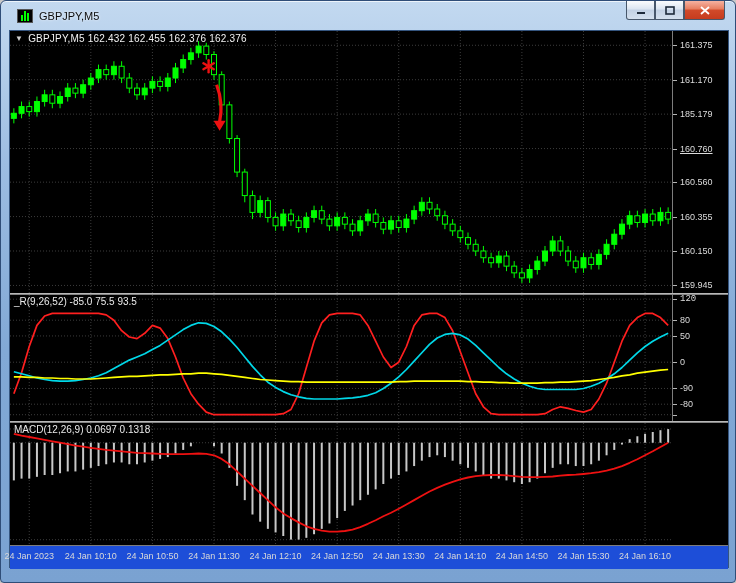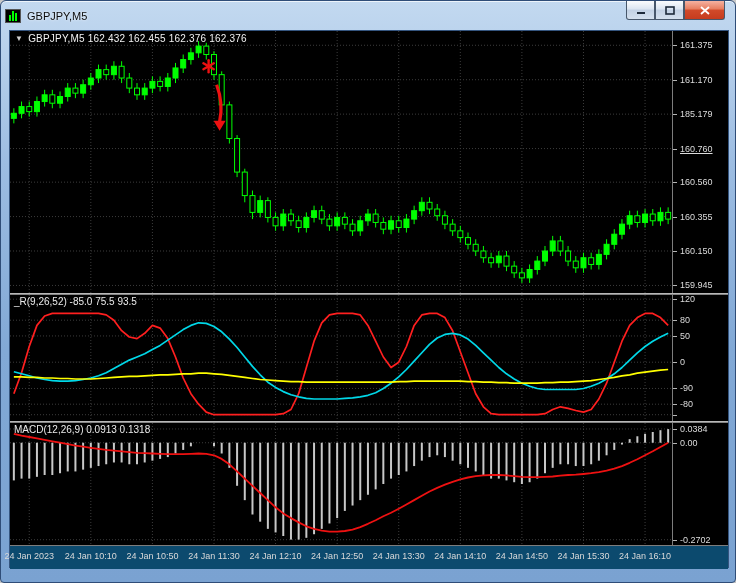--- a/index.html
+++ b/index.html
@@ -3,21 +3,21 @@
 <meta charset="utf-8">
 <style>
   *{margin:0;padding:0;box-sizing:border-box;}
   html,body{width:736px;height:583px;overflow:hidden;background:#c8c8c8;
     font-family:"Liberation Sans",sans-serif;}
   .window{position:relative;width:736px;height:583px;border-radius:6px 6px 4px 4px;
     border:1px solid #2f4d78;
     background:linear-gradient(#c3d9f0,#9dbde2 28%,#82a9d6 60%,#7aa2d1);
     box-shadow:inset 0 1px 0 rgba(255,255,255,.7);}
   .titlebar{position:absolute;top:0;left:0;right:0;height:29px;display:flex;
-    align-items:center;padding:0 4px;}
+    align-items:center;padding:0 16px;}
   .app-icon{width:16px;height:14px;background:#000;border:1px solid #555;
     display:flex;align-items:flex-end;justify-content:center;gap:1px;padding:1px;}
   .app-icon i{display:block;width:2px;background:#00ff00;}
   .title{font-size:11px;color:#0c0c0c;margin-left:6px;
     text-shadow:0 0 3px rgba(255,255,255,.9);}
   .winbtns{position:absolute;top:0;right:10px;display:flex;}
   .wbtn{width:29px;height:19px;border:1px solid #47576b;border-top:none;
     background:linear-gradient(#fbfcfd,#dbe5f1 45%,#c2d1e4 50%,#d4e0ee);
     display:flex;align-items:center;justify-content:center;cursor:default;}
   .wbtn:first-child{border-radius:0 0 0 3px;}
@@ -29,21 +29,21 @@
   .panel svg{position:absolute;left:0;top:0;display:block;}
   .yaxis{position:absolute;top:0;right:0;width:56px;height:100%;
     border-left:1px solid #7d7d7d;background:#000;}
   .axlbl{position:absolute;left:7px;font-size:9px;color:#dcdcdc;white-space:nowrap;}
   .tick{position:absolute;left:0;width:4px;height:1px;background:#b4b4b4;}
   .quote{position:absolute;left:5px;top:2px;font-size:10px;color:#f2f2f2;
     letter-spacing:.2px;display:flex;gap:5px;align-items:center;}
   .quote .arr{font-size:8px;color:#cfcfcf;}
   .plabel{position:absolute;left:4px;top:1px;font-size:10px;color:#eaeaea;}
   .sep{height:2px;background:linear-gradient(#d2d2d2,#6a6a6a);}
-  .taxis{position:relative;width:718px;height:24px;background:#0c4a6e;
+  .taxis{position:relative;width:718px;height:24px;background:#1d4ed8;
     border-top:1px solid #7d7d7d;}
   .tlbl{position:absolute;top:5px;width:72px;margin-left:-36px;text-align:center;
     font-size:9px;color:#d9d9d9;white-space:nowrap;}
   .grid{stroke:#3c3c3c;stroke-width:1;stroke-dasharray:1 2;fill:none;}
 </style>
 </head>
 <body>
 
 <div class="window">
 
@@ -320,21 +320,21 @@
           <line x1="0" x2="662" y1="67.2" y2="67.2" class="grid"></line>
           <line x1="0" x2="662" y1="93.45" y2="93.45" class="grid"></line>
           <line x1="0" x2="662" y1="109.2" y2="109.2" class="grid"></line>
           <line x1="0" x2="662" y1="119.7" y2="119.7" class="grid"></line>
           <polyline points="3.8488372093023258,98.7 11.546511627906977,77.7 19.24418604651163,51.5 26.941860465116278,30.4 34.639534883720934,21.0 42.33720930232558,18.4 50.03488372093023,18.4 57.73255813953489,18.4 65.43023255813954,18.4 73.1279069767442,18.4 80.82558139534885,18.4 88.5232558139535,18.4 96.22093023255815,19.9 103.9186046511628,25.2 111.61627906976746,35.7 119.3139534883721,42.0 127.01162790697676,43.6 134.7093023255814,38.3 142.40697674418607,30.4 150.1046511627907,33.1 157.80232558139537,43.6 165.5,62.0 173.19767441860466,83.0 180.89534883720933,98.7 188.59302325581396,109.2 196.29069767441862,117.1 203.98837209302326,119.7 211.68604651162792,119.7 219.38372093023258,119.7 227.08139534883722,119.7 234.77906976744188,119.7 242.47674418604652,119.7 250.17441860465118,119.7 257.87209302325584,119.7 265.56976744186045,119.7 273.2674418604651,118.7 280.9651162790698,114.5 288.6627906976744,98.7 296.36046511627904,72.5 304.0581395348837,46.2 311.75581395348837,27.8 319.45348837209303,19.9 327.15116279069764,18.4 334.8488372093023,18.4 342.54651162790697,18.4 350.24418604651163,19.9 357.9418604651163,30.4 365.6395348837209,46.2 373.33720930232556,62.0 381.0348837209302,72.5 388.7325581395349,67.2 396.43023255813955,51.5 404.12790697674416,30.4 411.8255813953488,19.9 419.5232558139535,18.4 427.22093023255815,18.4 434.9186046511628,22.6 442.6162790697674,35.7 450.3139534883721,56.7 458.01162790697674,77.7 465.7093023255814,98.7 473.40697674418607,111.8 481.1046511627907,118.7 488.80232558139534,119.7 496.5,119.7 504.19767441860466,119.7 511.8953488372093,119.7 519.593023255814,119.7 527.2906976744187,119.7 534.9883720930233,118.7 542.686046511628,114.5 550.3837209302326,111.8 558.0813953488373,113.4 565.7790697674419,115.5 573.4767441860465,117.1 581.1744186046512,114.5 588.8720930232558,104.0 596.5697674418606,88.2 604.2674418604652,67.2 611.9651162790698,46.2 619.6627906976745,30.4 627.3604651162791,22.6 635.0581395348838,18.4 642.7558139534884,18.4 650.453488372093,22.6 658.1511627906978,30.4" fill="none" stroke="#ff1f1f" stroke-width="1.7" stroke-linejoin="round"></polyline>
           <polyline points="3.8488372093023258,76.7 11.546511627906977,78.8 19.24418604651163,80.8 26.941860465116278,83.0 34.639534883720934,84.5 42.33720930232558,85.6 50.03488372093023,86.1 57.73255813953489,86.1 65.43023255813954,85.6 73.1279069767442,84.5 80.82558139534885,83.0 88.5232558139535,80.8 96.22093023255815,77.7 103.9186046511628,73.5 111.61627906976746,69.3 119.3139534883721,65.1 127.01162790697676,62.0 134.7093023255814,58.8 142.40697674418607,54.6 150.1046511627907,50.4 157.80232558139537,45.1 165.5,39.9 173.19767441860466,34.6 180.89534883720933,30.4 188.59302325581396,27.8 196.29069767441862,28.4 203.98837209302326,31.5 211.68604651162792,36.8 219.38372093023258,44.1 227.08139534883722,52.5 234.77906976744188,62.0 242.47674418604652,71.4 250.17441860465118,79.8 257.87209302325584,87.2 265.56976744186045,92.4 273.2674418604651,96.6 280.9651162790698,99.8 288.6627906976744,101.8 296.36046511627904,103.4 304.0581395348837,104.0 311.75581395348837,104.0 319.45348837209303,104.0 327.15116279069764,104.0 334.8488372093023,103.4 342.54651162790697,102.9 350.24418604651163,101.8 357.9418604651163,100.3 365.6395348837209,97.7 373.33720930232556,93.5 381.0348837209302,88.2 388.7325581395349,81.9 396.43023255813955,74.5 404.12790697674416,66.2 411.8255813953488,57.8 419.5232558139535,49.4 427.22093023255815,43.0 434.9186046511628,39.4 442.6162790697674,38.3 450.3139534883721,39.9 458.01162790697674,44.1 465.7093023255814,50.4 473.40697674418607,57.8 481.1046511627907,65.1 488.80232558139534,72.5 496.5,78.8 504.19767441860466,84.0 511.8953488372093,88.2 519.593023255814,91.3 527.2906976744187,93.5 534.9883720930233,94.5 542.686046511628,94.5 550.3837209302326,94.5 558.0813953488373,94.5 565.7790697674419,94.5 573.4767441860465,93.5 581.1744186046512,91.3 588.8720930232558,88.2 596.5697674418606,84.0 604.2674418604652,78.8 611.9651162790698,72.5 619.6627906976745,65.1 627.3604651162791,57.8 635.0581395348838,51.5 642.7558139534884,46.2 650.453488372093,42.0 658.1511627906978,38.3" fill="none" stroke="#00d8e8" stroke-width="1.7" stroke-linejoin="round"></polyline>
           <polyline points="3.8488372093023258,81.9 11.546511627906977,81.9 19.24418604651163,82.4 26.941860465116278,82.4 34.639534883720934,83.0 42.33720930232558,83.0 50.03488372093023,83.5 57.73255813953489,83.5 65.43023255813954,84.0 73.1279069767442,84.0 80.82558139534885,84.0 88.5232558139535,83.5 96.22093023255815,83.0 103.9186046511628,82.4 111.61627906976746,81.9 119.3139534883721,81.4 127.01162790697676,81.4 134.7093023255814,80.8 142.40697674418607,80.3 150.1046511627907,79.8 157.80232558139537,79.8 165.5,79.3 173.19767441860466,78.8 180.89534883720933,78.8 188.59302325581396,78.2 196.29069767441862,78.2 203.98837209302326,78.8 211.68604651162792,79.3 219.38372093023258,80.3 227.08139534883722,81.4 234.77906976744188,82.4 242.47674418604652,83.5 250.17441860465118,84.5 257.87209302325584,85.0 265.56976744186045,85.6 273.2674418604651,86.1 280.9651162790698,86.6 288.6627906976744,86.6 296.36046511627904,87.2 304.0581395348837,87.2 311.75581395348837,87.2 319.45348837209303,87.2 327.15116279069764,87.2 334.8488372093023,87.2 342.54651162790697,87.2 350.24418604651163,87.2 357.9418604651163,87.2 365.6395348837209,87.2 373.33720930232556,87.2 381.0348837209302,87.2 388.7325581395349,86.6 396.43023255813955,86.6 404.12790697674416,86.1 411.8255813953488,86.1 419.5232558139535,86.1 427.22093023255815,86.1 434.9186046511628,86.1 442.6162790697674,86.1 450.3139534883721,86.1 458.01162790697674,86.6 465.7093023255814,86.6 473.40697674418607,87.2 481.1046511627907,87.2 488.80232558139534,87.7 496.5,87.7 504.19767441860466,88.2 511.8953488372093,88.2 519.593023255814,88.2 527.2906976744187,88.2 534.9883720930233,87.7 542.686046511628,87.7 550.3837209302326,87.2 558.0813953488373,87.2 565.7790697674419,86.6 573.4767441860465,86.1 581.1744186046512,85.6 588.8720930232558,84.5 596.5697674418606,83.5 604.2674418604652,82.4 611.9651162790698,80.8 619.6627906976745,79.8 627.3604651162791,78.2 635.0581395348838,77.2 642.7558139534884,76.1 650.453488372093,75.1 658.1511627906978,74.5" fill="none" stroke="#ffff00" stroke-width="1.7" stroke-linejoin="round"></polyline>
         </svg>
       <div class="plabel">_R(9,26,52) -85.0 75.5 93.5</div>
       <div class="yaxis" id="axis-ind1">
-          <div class="axlbl" style="top: -0.8px;">120</div>
+          <div class="axlbl" style="top: -0.8px; font-family: Liberation Mono, monospace;">120</div>
           <div class="tick" style="top: 4.2px;"></div>
           <div class="axlbl" style="top: 20.2px;">80</div>
           <div class="tick" style="top: 25.2px;"></div>
           <div class="axlbl" style="top: 35.95px;">50</div>
           <div class="tick" style="top: 40.95px;"></div>
           <div class="axlbl" style="top: 62.2px;">0</div>
           <div class="tick" style="top: 67.2px;"></div>
           <div class="axlbl" style="top: 88.45px;">-90</div>
           <div class="tick" style="top: 93.45px;"></div>
           <div class="axlbl" style="top: 104.2px;">-80</div>
@@ -443,29 +443,21 @@
           <line x1="604.2674418604652" x2="604.2674418604652" y1="19.73529411764706" y2="26.911764705882355" stroke="#c8c8c8" stroke-width="2"></line>
           <line x1="611.9651162790698" x2="611.9651162790698" y1="19.73529411764706" y2="21.529411764705884" stroke="#c8c8c8" stroke-width="2"></line>
           <line x1="619.6627906976745" x2="619.6627906976745" y1="19.73529411764706" y2="16.147058823529413" stroke="#c8c8c8" stroke-width="2"></line>
           <line x1="627.3604651162791" x2="627.3604651162791" y1="19.73529411764706" y2="13.276470588235297" stroke="#c8c8c8" stroke-width="2"></line>
           <line x1="635.0581395348838" x2="635.0581395348838" y1="19.73529411764706" y2="10.764705882352942" stroke="#c8c8c8" stroke-width="2"></line>
           <line x1="642.7558139534884" x2="642.7558139534884" y1="19.73529411764706" y2="8.97058823529412" stroke="#c8c8c8" stroke-width="2"></line>
           <line x1="650.453488372093" x2="650.453488372093" y1="19.73529411764706" y2="7.1764705882352935" stroke="#c8c8c8" stroke-width="2"></line>
           <line x1="658.1511627906978" x2="658.1511627906978" y1="19.73529411764706" y2="6.100000000000001" stroke="#c8c8c8" stroke-width="2"></line>
           <polyline points="3.8488372093023258,10.8 11.546511627906977,12.6 19.24418604651163,14.0 26.941860465116278,15.4 34.639534883720934,16.9 42.33720930232558,18.3 50.03488372093023,19.7 57.73255813953489,21.2 65.43023255813954,22.6 73.1279069767442,23.7 80.82558139534885,24.8 88.5232558139535,25.8 96.22093023255815,26.9 103.9186046511628,27.6 111.61627906976746,28.3 119.3139534883721,29.1 127.01162790697676,29.8 134.7093023255814,30.1 142.40697674418607,30.5 150.1046511627907,30.9 157.80232558139537,31.2 165.5,31.2 173.19767441860466,31.2 180.89534883720933,30.9 188.59302325581396,30.5 196.29069767441862,30.9 203.98837209302326,32.3 211.68604651162792,35.9 219.38372093023258,41.3 227.08139534883722,48.4 234.77906976744188,55.6 242.47674418604652,62.8 250.17441860465118,70.0 257.87209302325584,77.1 265.56976744186045,84.3 273.2674418604651,90.4 280.9651162790698,95.1 288.6627906976744,99.4 296.36046511627904,103.3 304.0581395348837,105.9 311.75581395348837,107.6 319.45348837209303,108.7 327.15116279069764,108.7 334.8488372093023,108.0 342.54651162790697,106.6 350.24418604651163,104.1 357.9418604651163,100.8 365.6395348837209,97.2 373.33720930232556,93.3 381.0348837209302,89.7 388.7325581395349,85.8 396.43023255813955,81.5 404.12790697674416,77.1 411.8255813953488,72.8 419.5232558139535,68.5 427.22093023255815,64.9 434.9186046511628,61.7 442.6162790697674,58.8 450.3139534883721,56.3 458.01162790697674,54.5 465.7093023255814,53.1 473.40697674418607,52.4 481.1046511627907,52.0 488.80232558139534,52.0 496.5,52.4 504.19767441860466,53.1 511.8953488372093,53.8 519.593023255814,54.2 527.2906976744187,54.2 534.9883720930233,53.8 542.686046511628,53.5 550.3837209302326,52.7 558.0813953488373,52.0 565.7790697674419,51.7 573.4767441860465,51.0 581.1744186046512,50.2 588.8720930232558,49.2 596.5697674418606,47.7 604.2674418604652,45.6 611.9651162790698,43.1 619.6627906976745,39.8 627.3604651162791,36.2 635.0581395348838,32.3 642.7558139534884,28.3 650.453488372093,24.0 658.1511627906978,19.7" fill="none" stroke="#ee1111" stroke-width="1.8" stroke-linejoin="round"></polyline>
         </svg>
-      <div class="plabel">MACD(12,26,9) 0.0913 0.1318</div>
-      <div class="yaxis" id="axis-macd">
-          <div class="axlbl" style="top: 0.956471px;">0.0384</div>
-          <div class="tick" style="top: 5.95647px;"></div>
-          <div class="axlbl" style="top: 14.7353px;">0.00</div>
-          <div class="tick" style="top: 19.7353px;"></div>
-          <div class="axlbl" style="top: 111.689px;">-0.2702</div>
-          <div class="tick" style="top: 116.689px;"></div>
-        </div>
+      <div class="plabel">MACD(12,26,9) 0.0697 0.1318</div>
     </div>
 
     <div class="taxis" id="time-axis">
         <div class="tlbl" style="left: 19.2442px;">24 Jan 2023</div>
         <div class="tlbl" style="left: 80.8256px;">24 Jan 10:10</div>
         <div class="tlbl" style="left: 142.407px;">24 Jan 10:50</div>
         <div class="tlbl" style="left: 204px;">24 Jan 11:30</div>
         <div class="tlbl" style="left: 265.57px;">24 Jan 12:10</div>
         <div class="tlbl" style="left: 327.151px;">24 Jan 12:50</div>
         <div class="tlbl" style="left: 388.733px;">24 Jan 13:30</div>

